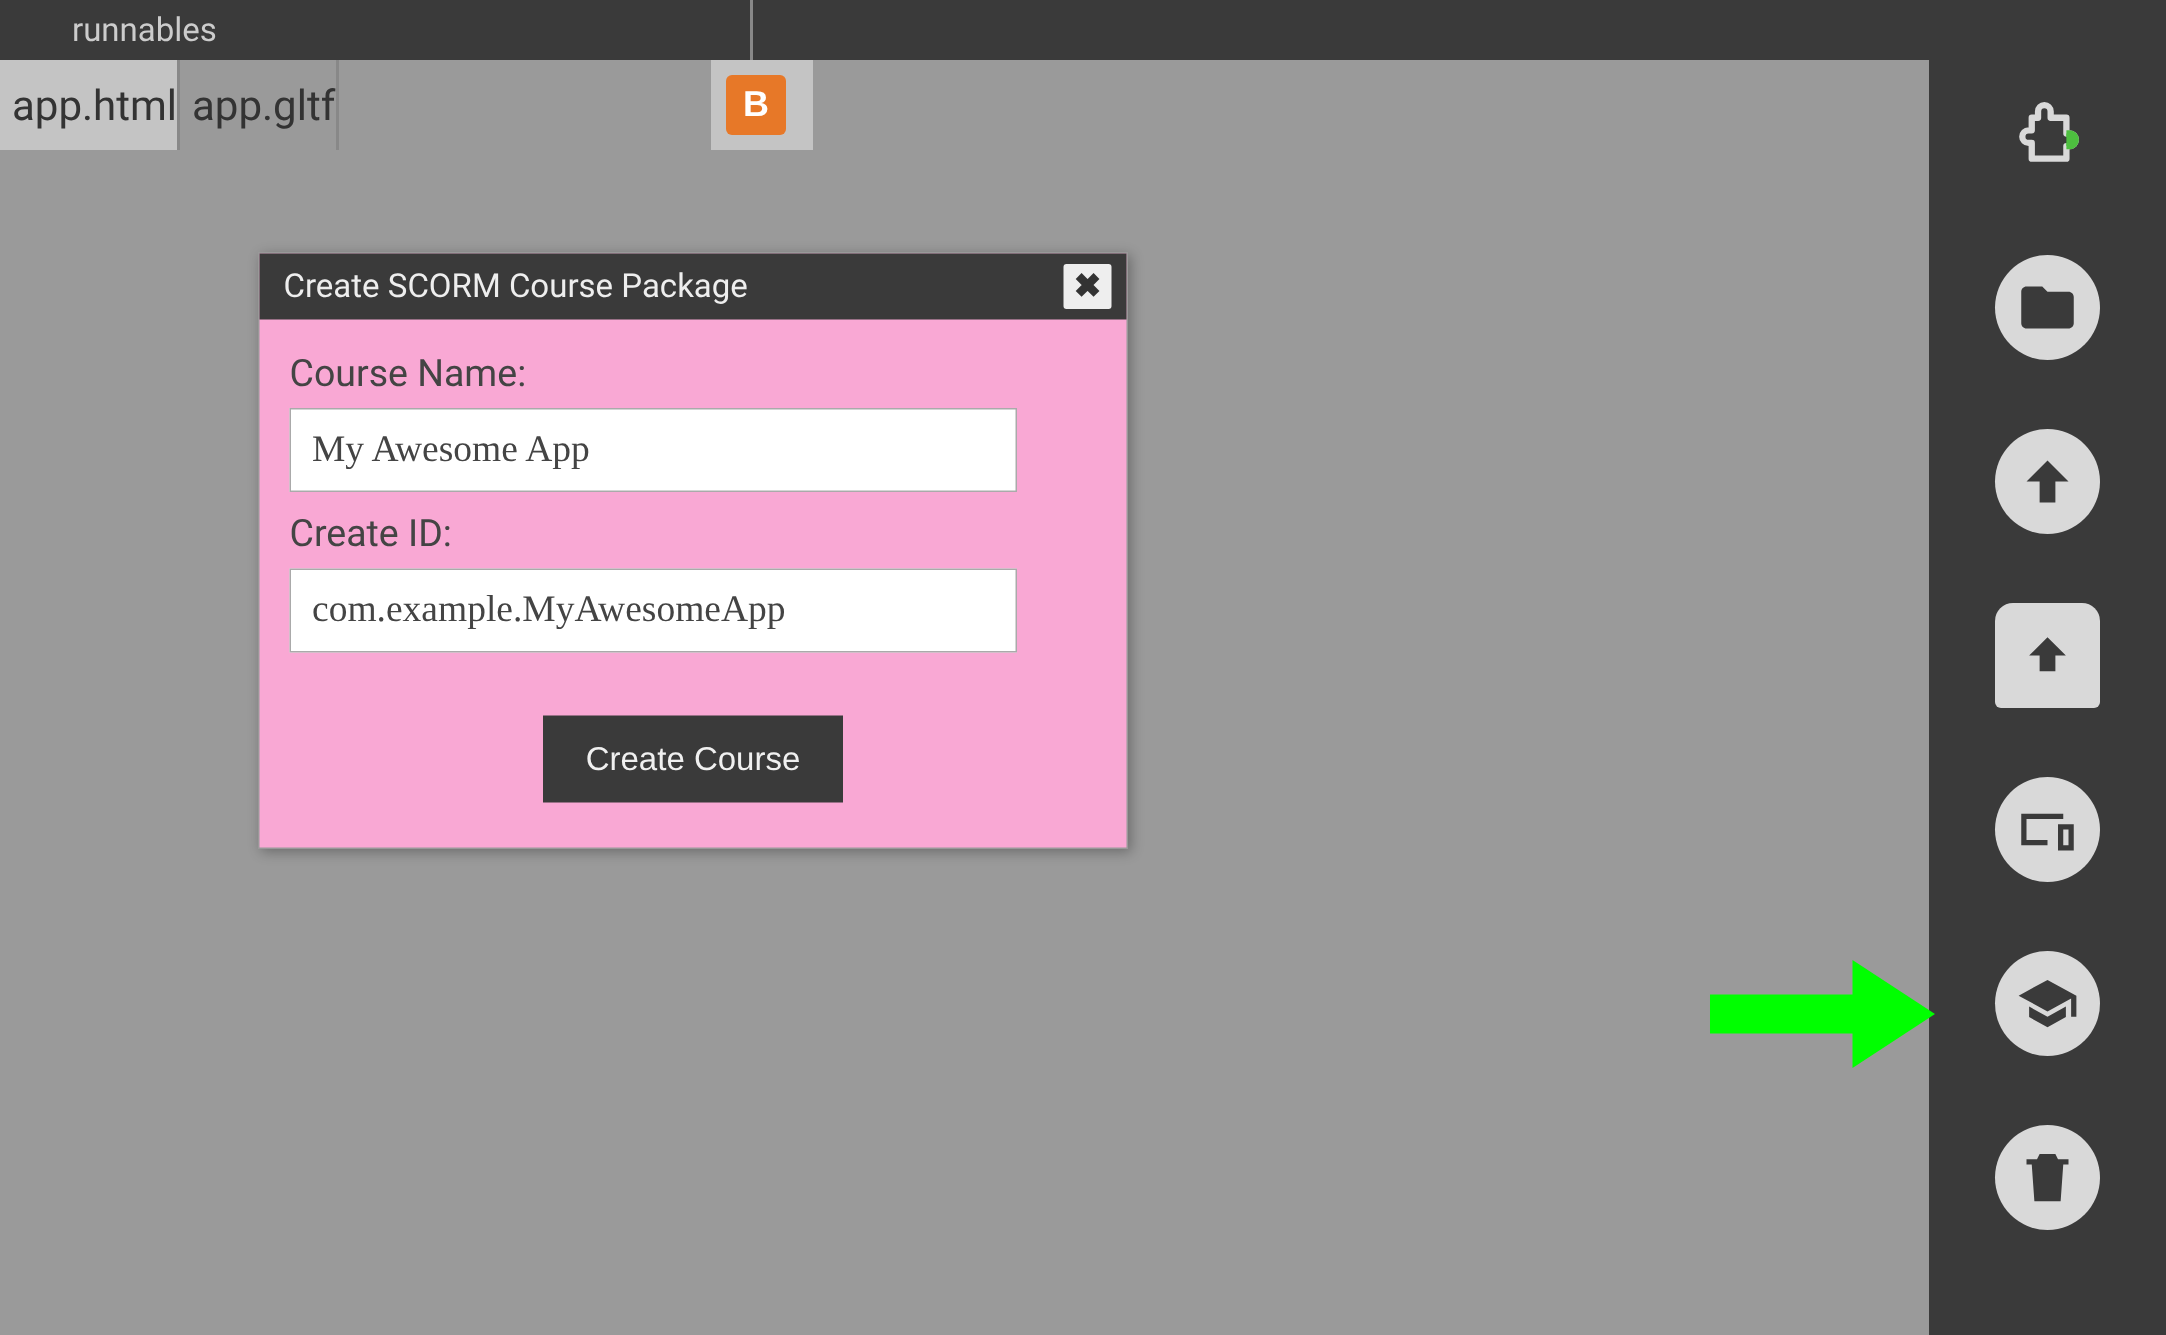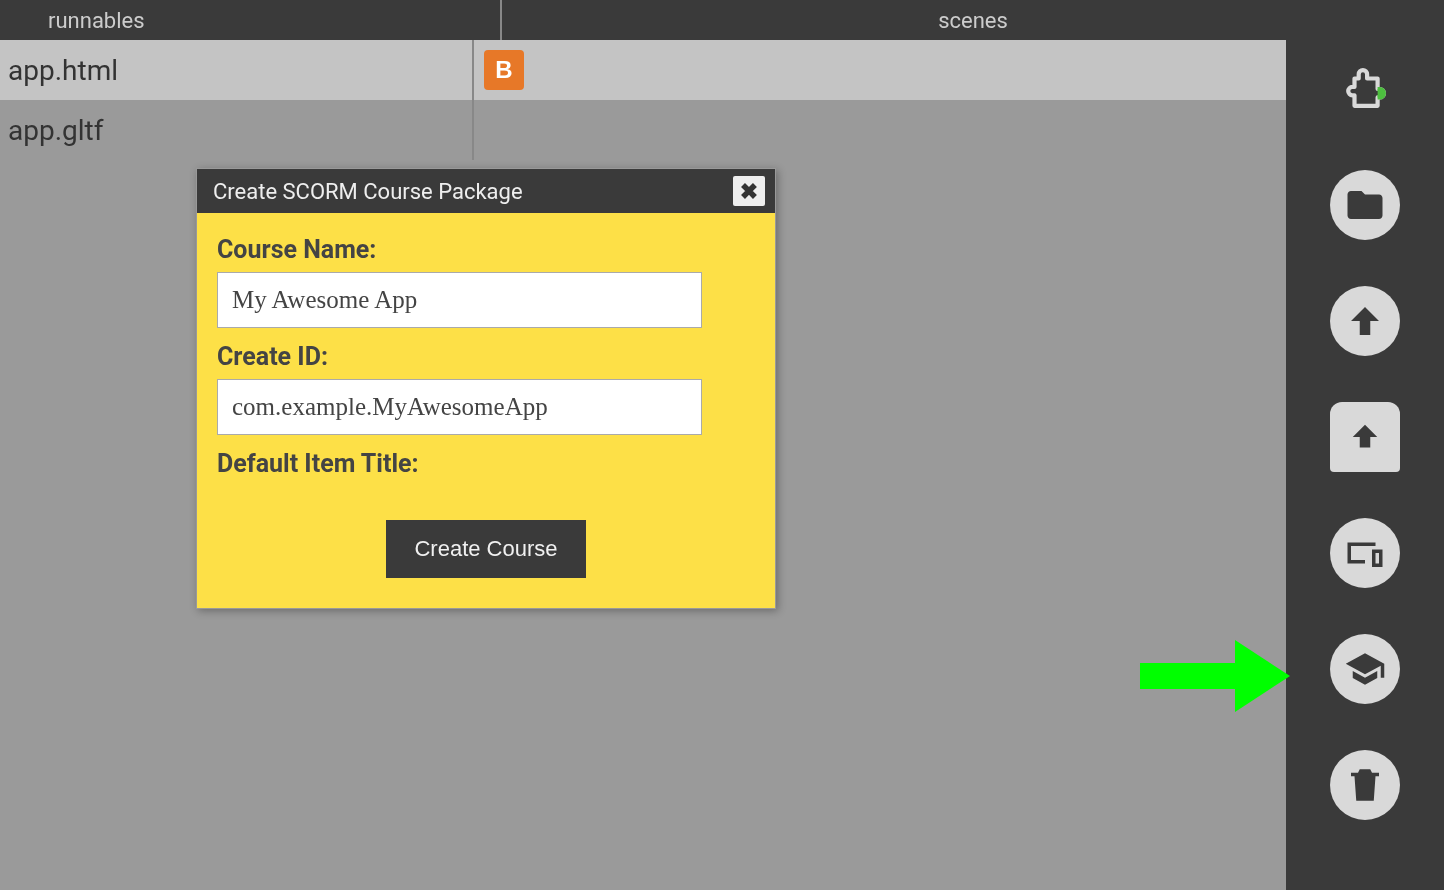--- a/index.html
+++ b/index.html
@@ -36,21 +36,21 @@
       flex: 1;
       justify-content: center;
       padding-left: 0;
       border-right: none;
     }
     .files-row {
       display: flex;
     }
     .file-column {
       display: flex;
-      flex-direction: column;
+      flex-direction: row;
     }
     .file-column.left {
       width: 474px;
     }
     .file-column.right {
       flex: 1;
     }
     .file-item {
       height: 60px;
       display: flex;
@@ -116,24 +116,24 @@
 
     .arrow-annotation {
       position: absolute;
       left: 1135px;
       top: 640px;
       color: #00ff00;
     }
 
     .dialog-overlay {
       position: absolute;
-      left: 196px;
+      left: 172px;
       top: 168px;
       width: 580px;
-      background: #fde047;
+      background: #f9a8d4;
       border: 1px solid #999;
       box-shadow: 2px 2px 8px rgba(0,0,0,0.3);
     }
     .dialog-header {
       height: 44px;
       background: #3a3a3a;
       display: flex;
       align-items: center;
       justify-content: space-between;
       padding: 0 10px 0 16px;
@@ -156,21 +156,20 @@
       border-radius: 2px;
     }
     .dialog-body {
       padding: 22px 20px 30px 20px;
     }
     .form-label {
       font-size: 25px;
       color: #444;
       margin-bottom: 8px;
       margin-top: 14px;
-      font-weight: bold;
     }
     .form-label:first-child {
       margin-top: 0;
     }
     .form-input {
       width: 485px;
       height: 56px;
       background: white;
       border: 1px solid #aaa;
       font-size: 25px;
@@ -188,21 +187,20 @@
       padding: 16px 28px;
       border: none;
       cursor: pointer;
     }
   </style>
 </head>
 <body>
 
 <div class="header-row">
   <div class="header-cell runnables">runnables</div>
-  <div class="header-cell scenes">scenes</div>
 </div>
 
 <div class="files-row">
   <div class="file-column left">
     <div class="file-item selected">
       <span>app.html</span>
     </div>
     <div class="file-item">
       <span>app.gltf</span>
     </div>
@@ -263,16 +261,15 @@
     <span class="dialog-title">Create SCORM Course Package</span>
     <span class="dialog-close">
       <span>✖</span>
     </span>
   </div>
   <div class="dialog-body">
     <div class="form-label">Course Name:</div>
     <input class="form-input" type="text" value="My Awesome App" style="">
     <div class="form-label">Create ID:</div>
     <input class="form-input" type="text" value="com.example.MyAwesomeApp" style="">
-    <div class="form-label">Default Item Title:</div>
     <button class="create-btn">Create Course</button>
   </div>
 </div>
 
 </body></html>

